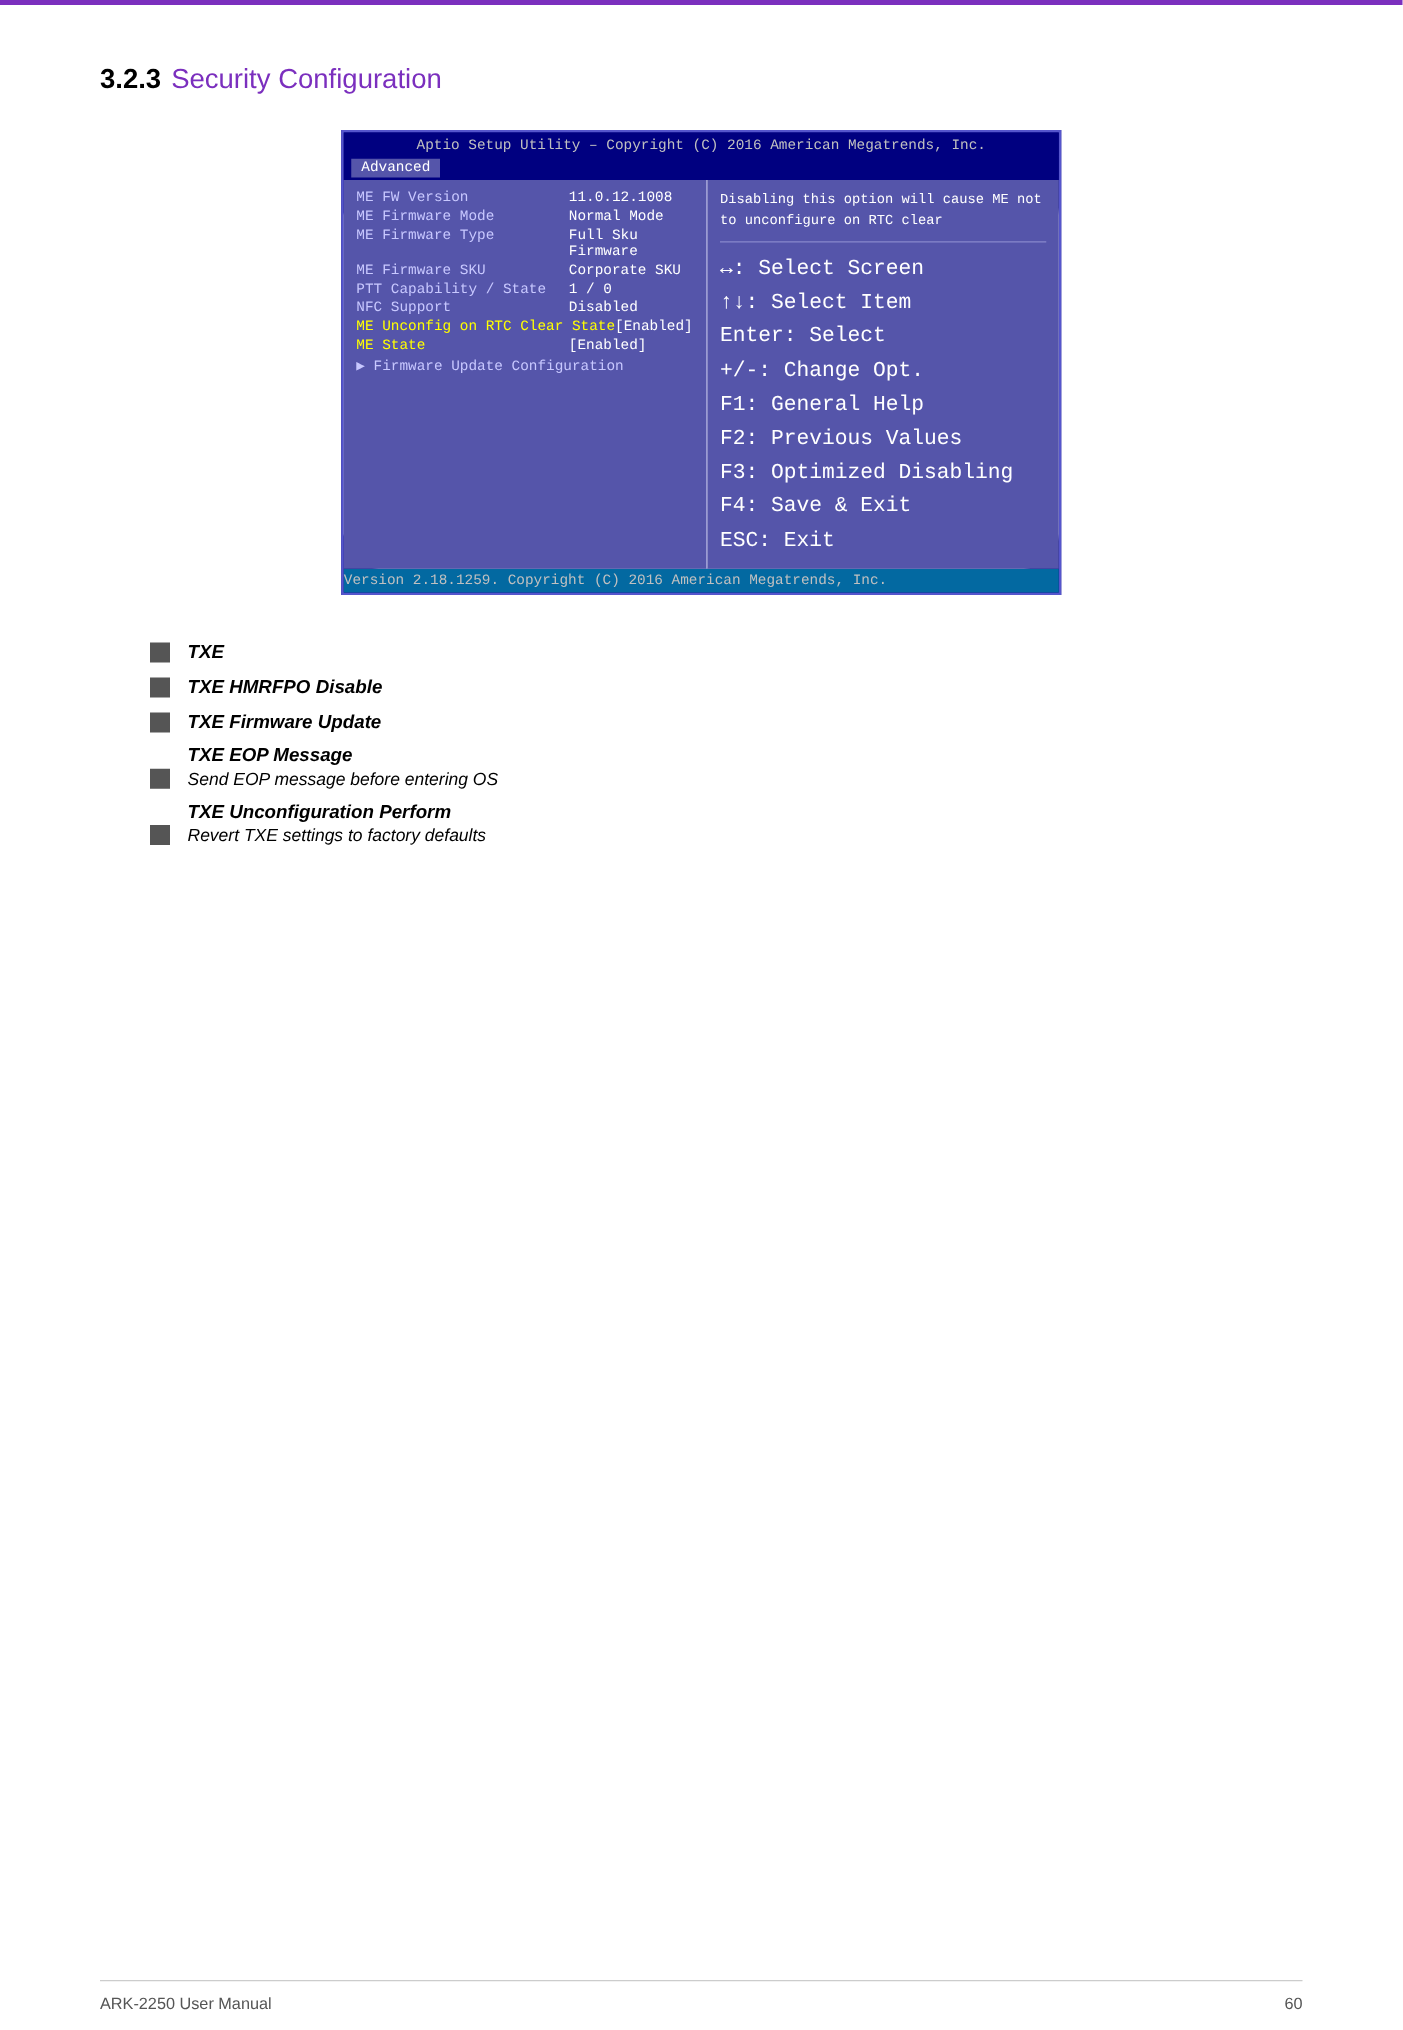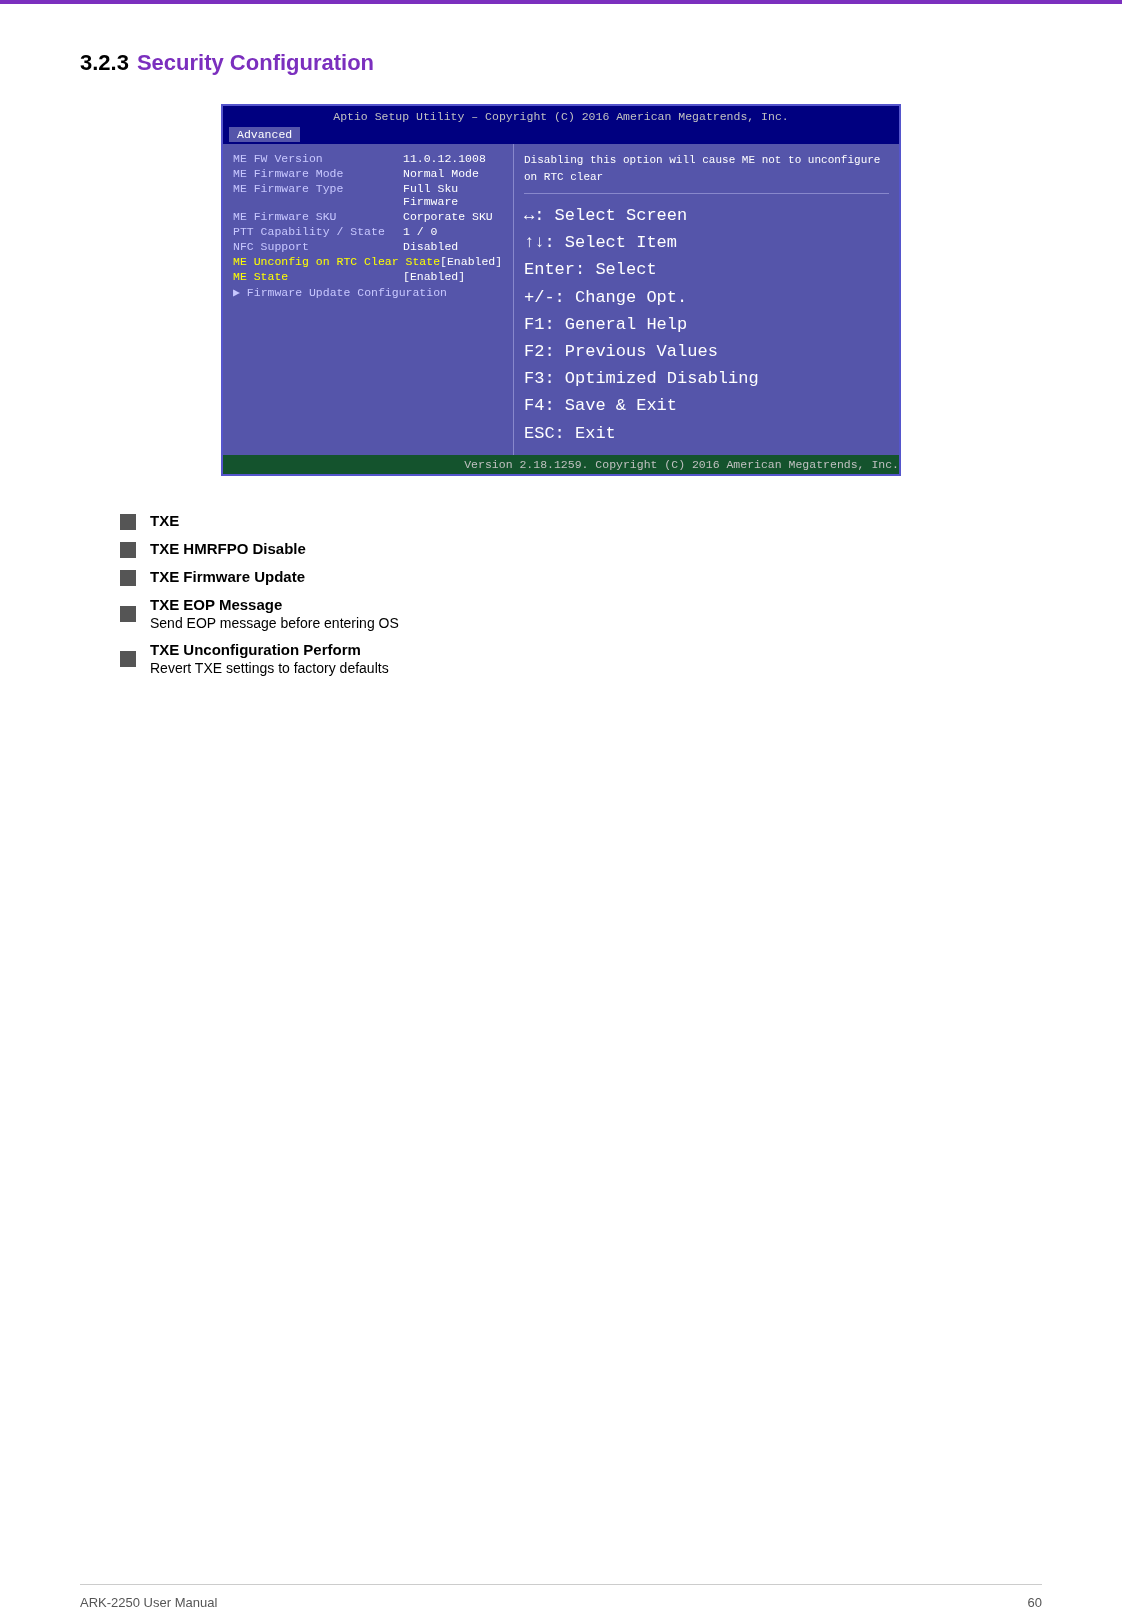--- a/index.html
+++ b/index.html
@@ -29,27 +29,27 @@
       margin-bottom: 28px;
       margin-top: 10px;
     }
     .section-number {
       font-size: 22px;
       font-weight: bold;
       color: #000;
     }
     .section-title {
       font-size: 22px;
-      font-weight: bold;
+      font-weight: normal;
       color: #7b2fbe;
     }
 
     
     .bios-container {
-      width: 680px;
+      width: 576px;
       margin: 0 auto 36px auto;
       border: 2px solid #5555cc;
       background: #000080;
       font-family: 'Courier New', Courier, monospace;
       font-size: 12px;
     }
 
     .bios-header {
       background: #000080;
       color: #c0c0c0;
@@ -133,38 +133,39 @@
       margin: 8px 0;
     }
 
     .bios-legend {
       font-size: 17px;
       color: #ffffff;
       line-height: 1.6;
     }
 
     .bios-footer {
-      background: #14532d;
+      background: #0369a1;
       color: #c0c0c0;
-      text-align: right;
+      text-align: left;
       padding: 3px 0;
       font-size: 11.5px;
     }
 
     
     .bullet-list {
       margin-left: 40px;
       margin-top: 10px;
     }
 
     .bullet-item {
       display: flex;
-      align-items: center;
+      align-items: flex-end;
       margin-bottom: 10px;
       gap: 14px;
+      font-style: italic;
     }
 
     .bullet-icon {
       margin-top: 2px;
       flex-shrink: 0;
       width: 16px;
       height: 16px;
       background: #555;
       display: inline-block;
     }

